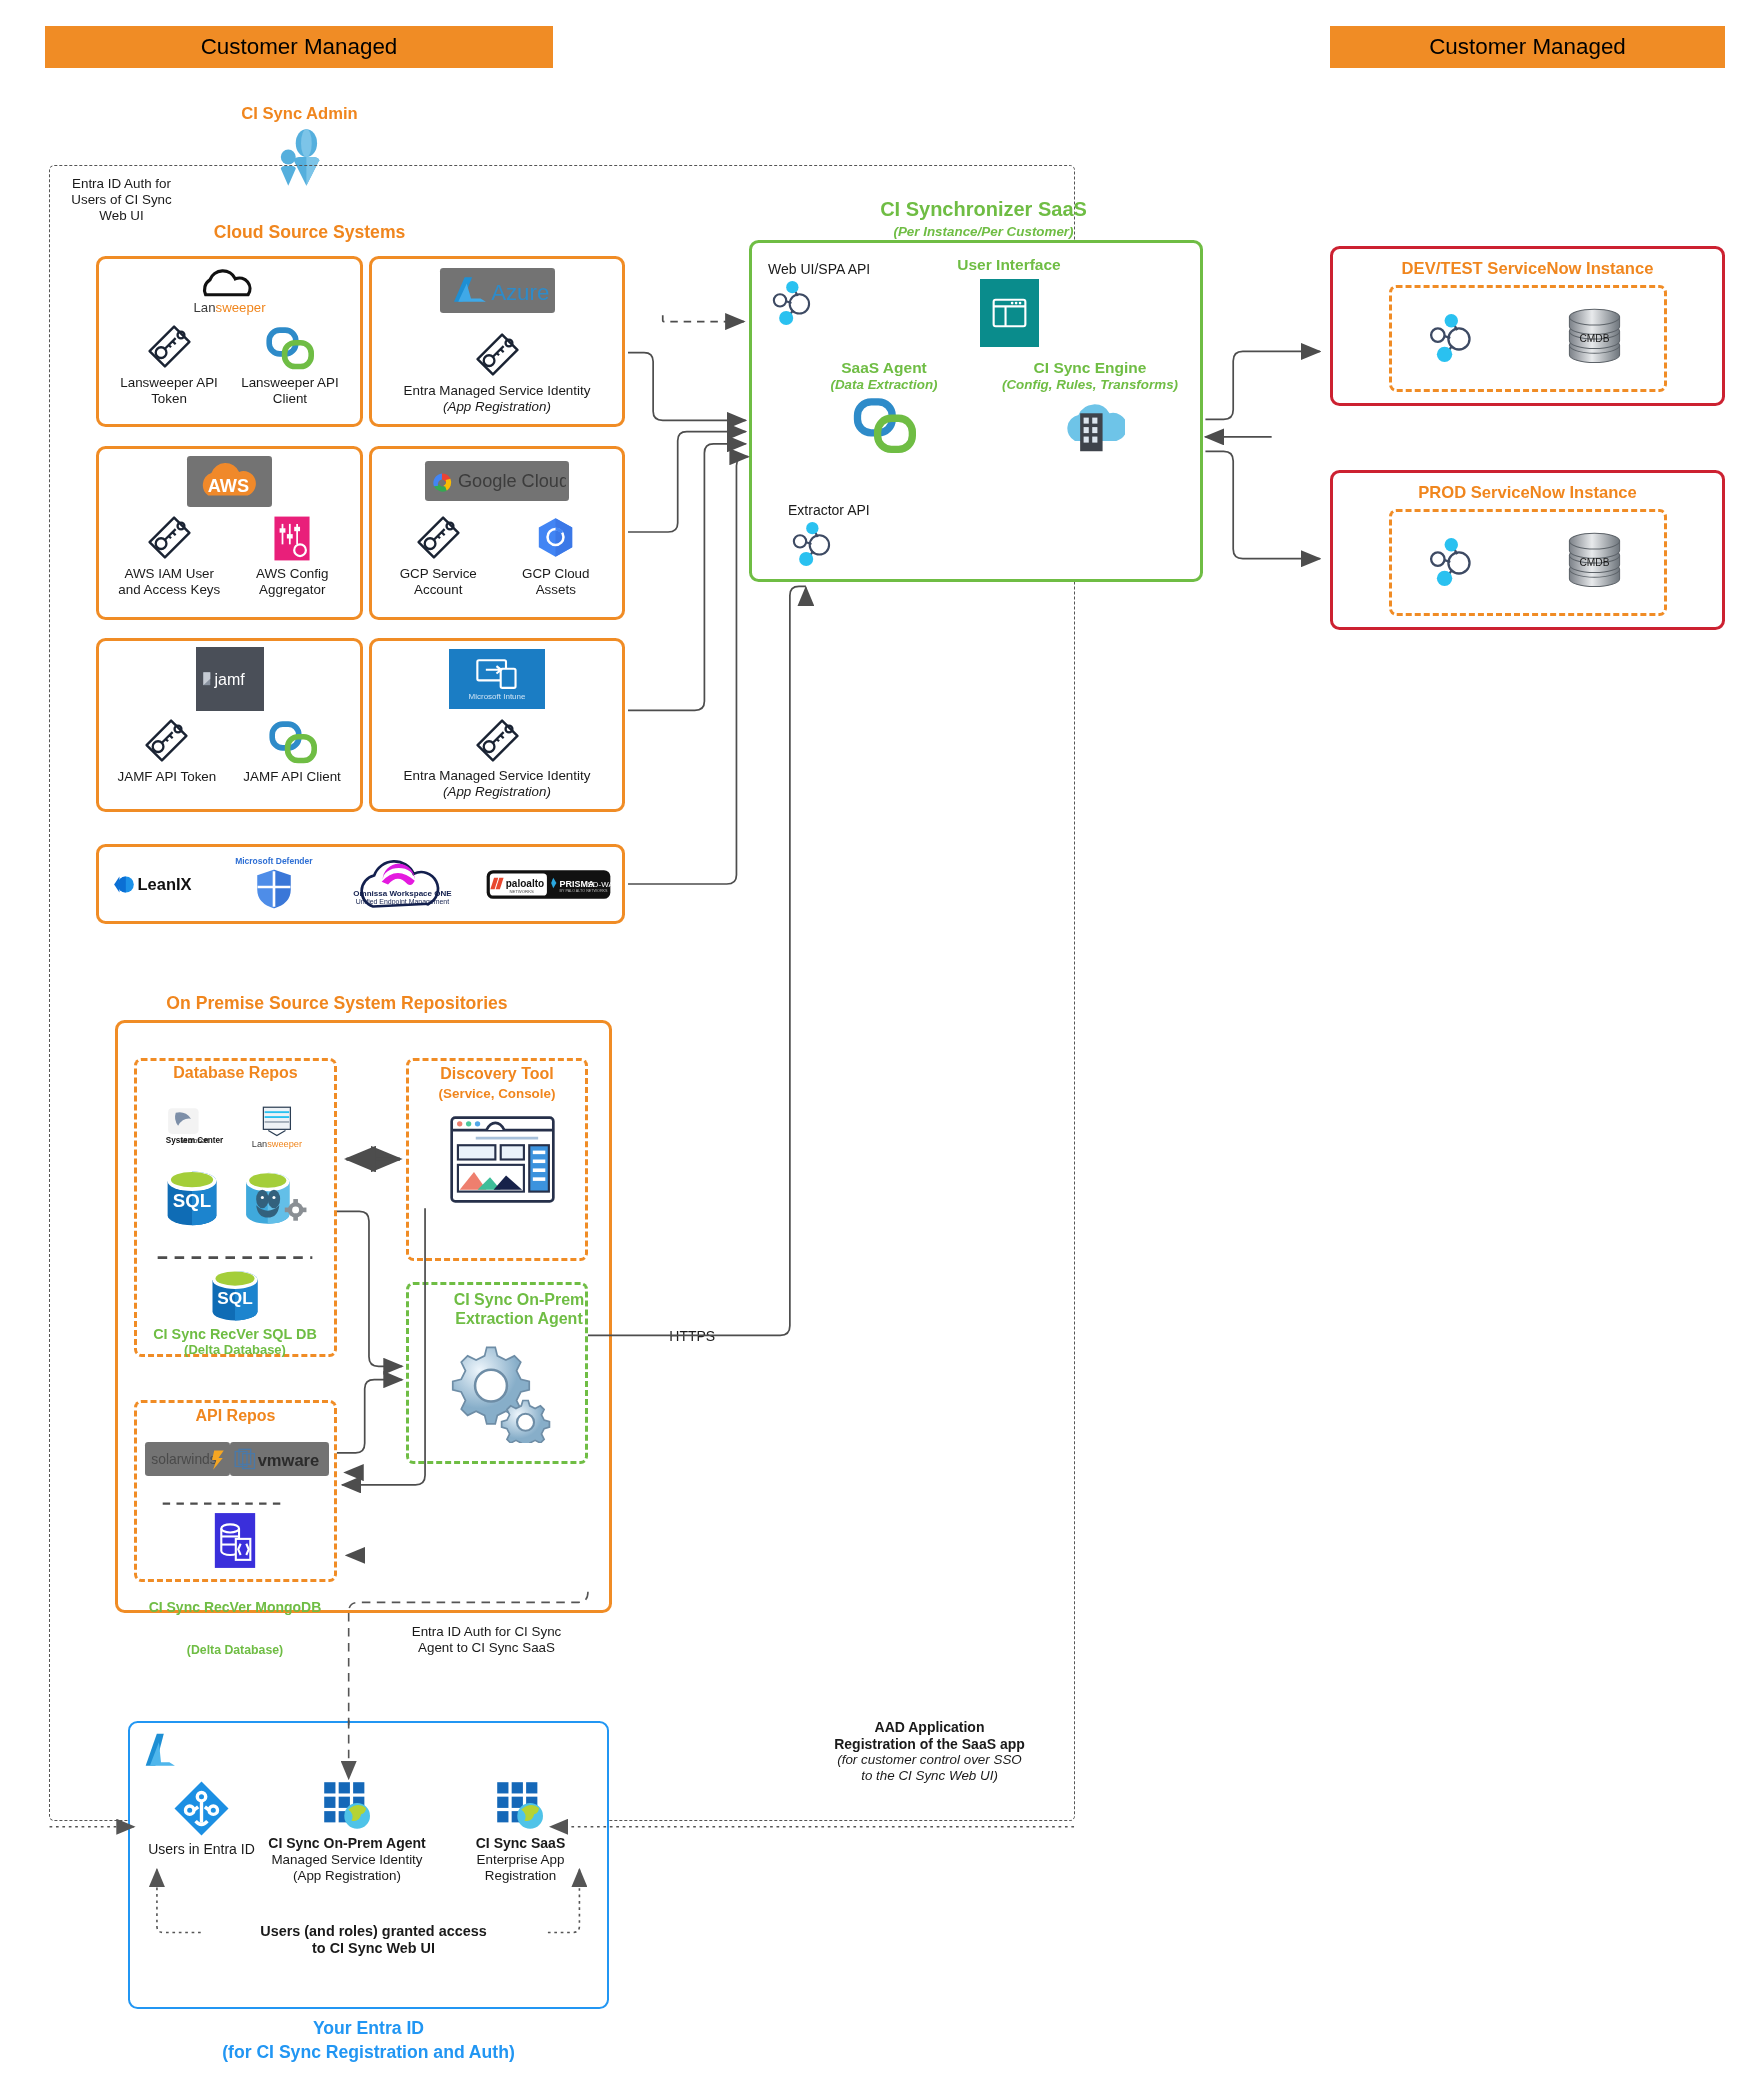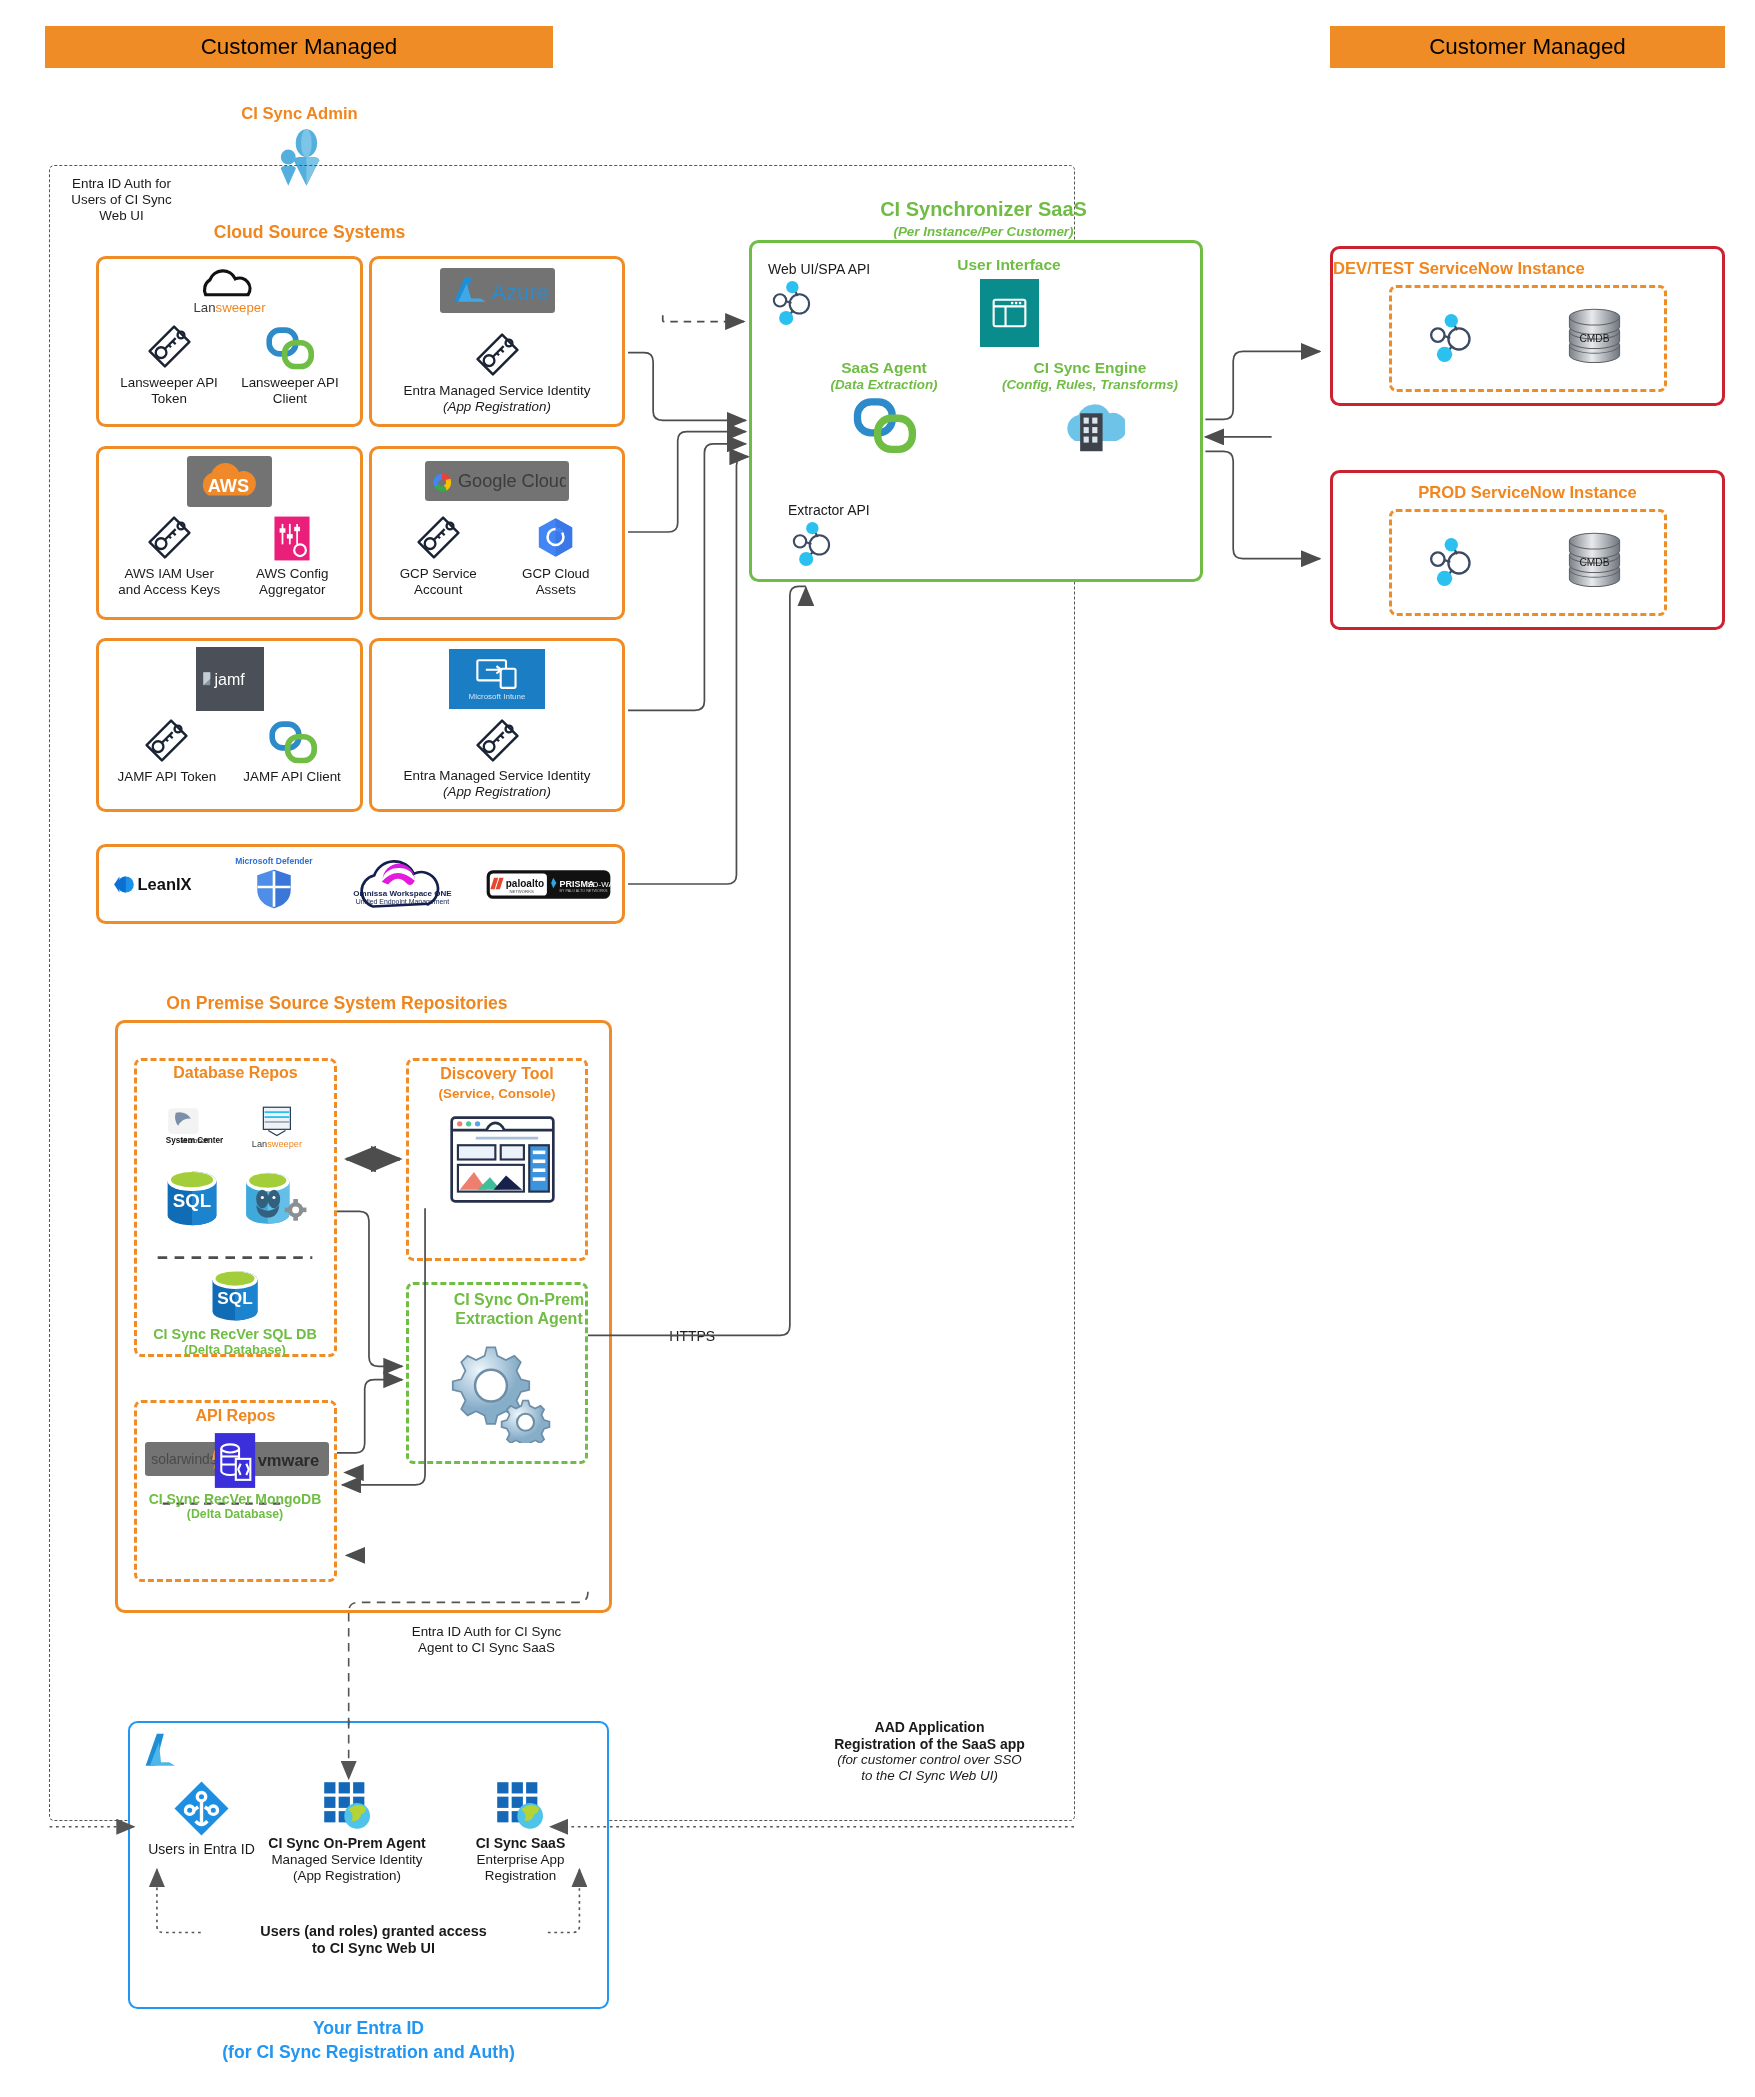--- a/index.html
+++ b/index.html
@@ -363,21 +363,21 @@
       <circle cx="9" cy="22" r="7" fill="#fff" stroke="#3d4a63" stroke-width="2.4"></circle>
       <line x1="16" y1="23" x2="22" y2="25" stroke="#3d4a63" stroke-width="2.4"></line>
       <line x1="29" y1="17" x2="25" y2="9" stroke="#3d4a63" stroke-width="2.4"></line>
       <circle cx="23" cy="7" r="7" fill="#2AC1F0"></circle>
       <line x1="24" y1="33" x2="19" y2="40" stroke="#3d4a63" stroke-width="2.4"></line>
       <circle cx="16" cy="42" r="8" fill="#2AC1F0"></circle>
     </svg>
   </div>
 
   <div class="abs rbox red-box" style="left:1330px;top:246px;width:395px;height:160px;">
-    <div class="t-orange" style="font-size:16.6px;margin-top:9.6px;">DEV/TEST ServiceNow Instance</div>
+    <div class="t-orange" style="font-size:16.6px;text-align:center;margin-top:9.6px;">DEV/TEST ServiceNow Instance</div>
     <div class="dash-orange" style="margin:6.4px auto 0;width:278px;height:107px;display:flex;align-items:center;justify-content:space-around;">
       <svg width="58" height="48" viewBox="0 0 60 50">
         <circle cx="31" cy="26" r="11" fill="#fff" stroke="#3d4a63" stroke-width="2.4"></circle>
         <circle cx="9" cy="22" r="7" fill="#fff" stroke="#3d4a63" stroke-width="2.4"></circle>
         <line x1="16" y1="23" x2="22" y2="25" stroke="#3d4a63" stroke-width="2.4"></line>
         <line x1="29" y1="17" x2="25" y2="9" stroke="#3d4a63" stroke-width="2.4"></line>
         <circle cx="23" cy="7" r="7" fill="#2AC1F0"></circle>
         <line x1="24" y1="33" x2="19" y2="40" stroke="#3d4a63" stroke-width="2.4"></line>
         <circle cx="16" cy="42" r="8" fill="#2AC1F0"></circle>
       </svg>
@@ -572,21 +572,21 @@
             <rect x="13" y="6" width="22" height="28"></rect>
             <rect x="20" y="14" width="22" height="28"></rect>
         </g>
         <text x="48" y="38" font-family="Liberation Sans, sans-serif" font-weight="bold" font-size="31" fill="#2b2b2b">vmware</text>
       </svg>
     </div>
   </div>
   <svg class="abs" style="left:160px;top:1501px;" width="123" height="5.3" viewBox="0 0 230 10">
     <line x1="4" y1="5" x2="226" y2="5" stroke="#4d4d4d" stroke-width="4" stroke-dasharray="14 12"></line>
   </svg>
-  <div class="abs col" style="left:139px;top:1431px;width:192px;">
+  <div class="abs col" style="left:139px;top:1511px;width:192px;gap:28px;">
     <svg width="50" height="59" viewBox="0 0 62 72">
       <rect x="6" y="2" width="50" height="68" fill="#3A2FDB"></rect>
       <g fill="none" stroke="#fff" stroke-width="2.6">
         <ellipse cx="25" cy="21" rx="11" ry="5"></ellipse>
         <path d="M14 21 l0 28 a11 5 0 0 0 22 0 l0 -28"></path>
         <line x1="14" y1="31" x2="36" y2="31"></line>
           <line x1="14" y1="41" x2="36" y2="41"></line>
         <rect x="32" y="34" width="18" height="26" fill="#3A2FDB"></rect>
         <path d="M38 40 l-3 7 l3 7 M45 40 l3 7 l-3 7"></path>
       </g>

